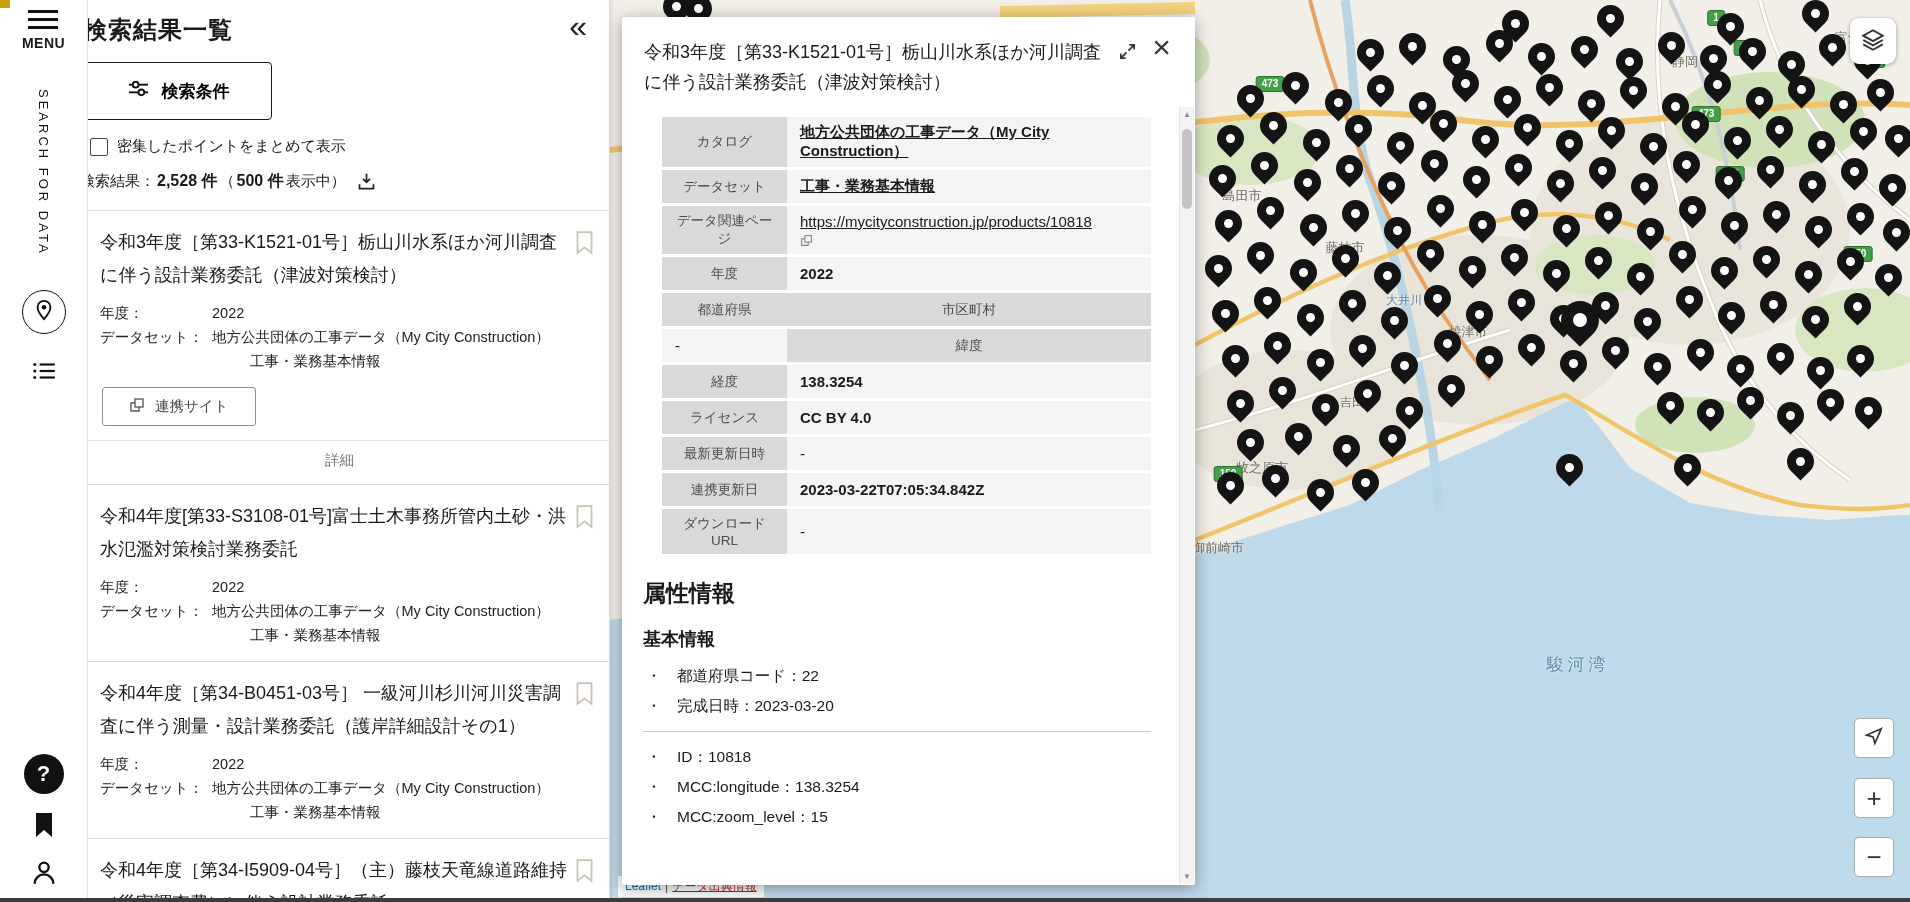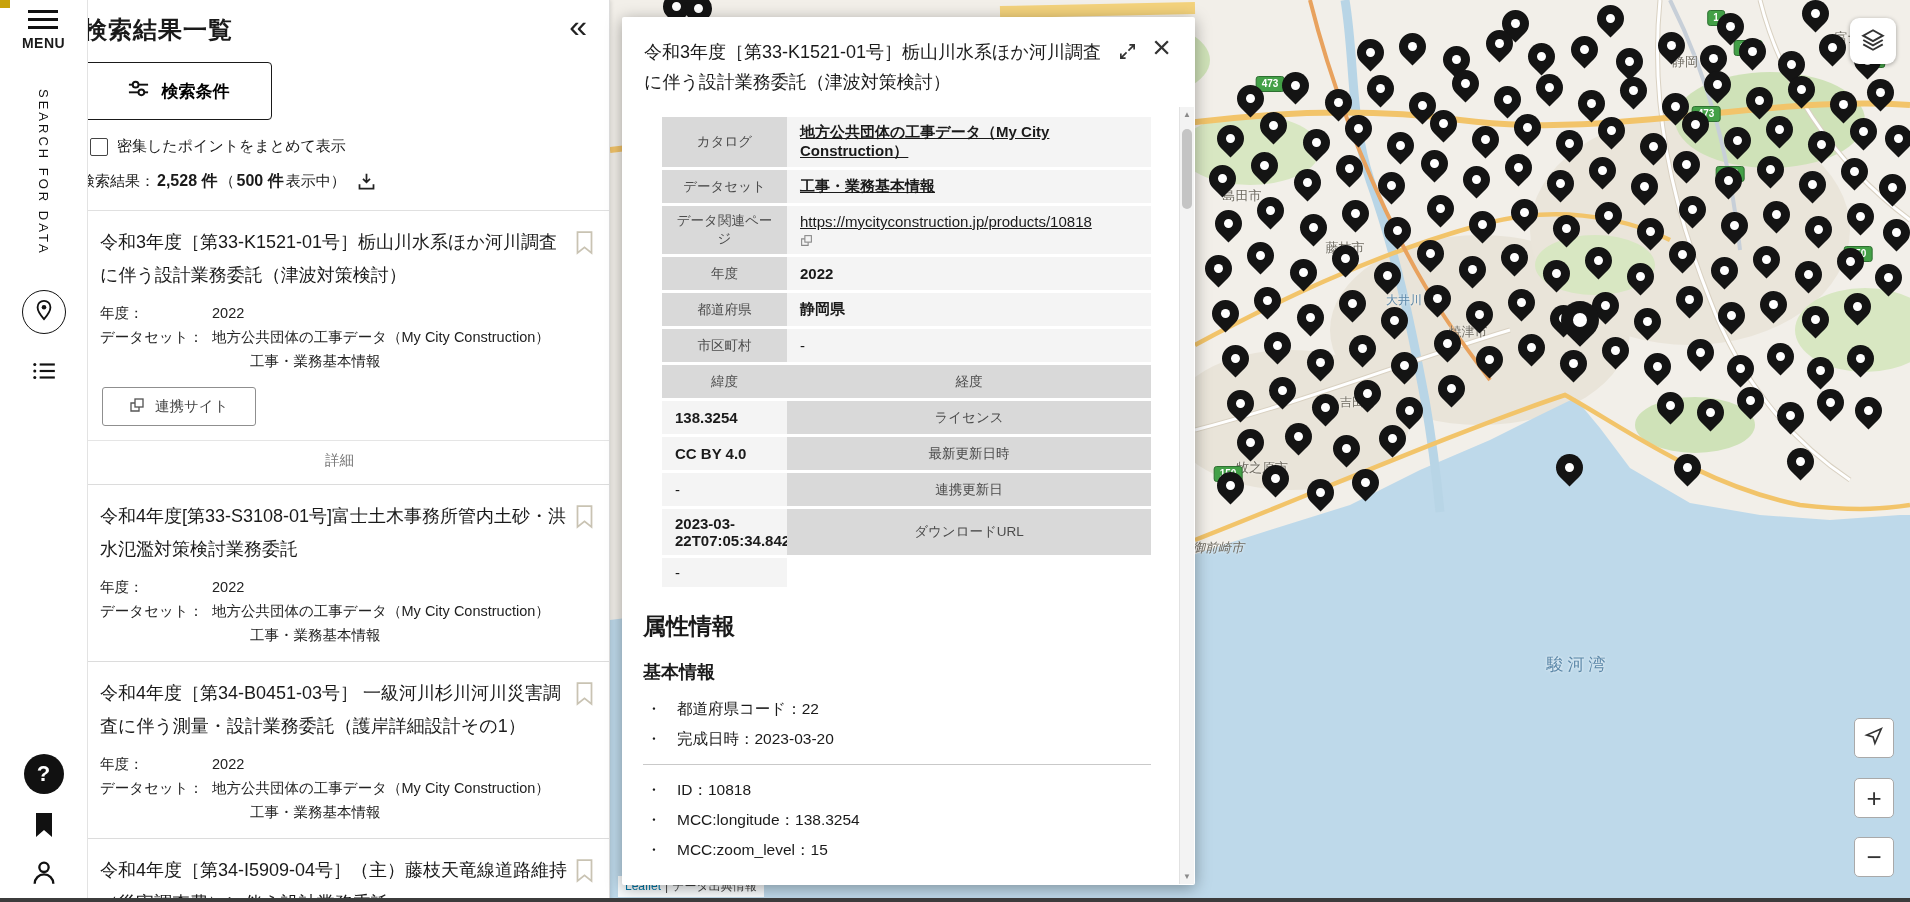--- a/index.html
+++ b/index.html
@@ -18,21 +18,21 @@
   .pin { position:absolute; width:27px; height:27px; background:#141414; border-radius:50% 50% 50% 0; transform:rotate(-45deg); }
   .pin::after { content:''; position:absolute; left:9px; top:9px; width:9px; height:9px; background:#fff; border-radius:50%; }
   .pin.selected { width:38px; height:38px; z-index:3; }
   .pin.selected::after { left:12px; top:12px; width:14px; height:14px; }
   .layers-btn { position:absolute; top:18px; right:14px; width:46px; height:46px; background:#fff; border:none; border-radius:9px; box-shadow:0 1px 4px rgba(0,0,0,.35); display:flex; align-items:center; justify-content:center; cursor:pointer; z-index:6; }
   .sq-btn { position:absolute; right:16px; width:40px; height:40px; background:#fff; border:1px solid #a9a9a9; border-radius:5px; display:flex; align-items:center; justify-content:center; font-size:26px; color:#333; cursor:pointer; z-index:6; }
   .nav-btn { bottom:144px; } .zoom-in { bottom:84px; } .zoom-out { bottom:25px; }
   .attribution { position:absolute; left:8px; bottom:5px; background:rgba(255,255,255,.9); padding:2px 7px; font-size:12px; z-index:5; white-space:nowrap; }
   .attribution .lf { color:#0078a8; }
   .attribution .sep { color:#444; margin:0 4px; }
-  .attribution .src { color:#404040; cursor:pointer; }
+  .attribution .src { color:#b91c1c; text-decoration:underline; cursor:pointer; }
 
   
   .sidebar { position:absolute; left:0; top:0; width:88px; height:902px; background:#fff; border-right:1px solid #e3e3e3; z-index:30; display:flex; flex-direction:column; align-items:center; }
   .corner-accent { position:absolute; left:0; top:0; width:10px; height:8px; background:#c8a20b; }
   .menu-btn { margin-top:10px; display:flex; flex-direction:column; align-items:center; cursor:pointer; }
   .hamburger { display:flex; flex-direction:column; gap:5px; }
   .hamburger span { display:block; width:30px; height:3px; background:#111; }
   .menu-label { font-size:14px; font-weight:bold; margin-top:6px; letter-spacing:.5px; }
   .v-label { writing-mode:vertical-rl; text-orientation:mixed; font-size:13px; letter-spacing:3px; margin-top:38px; color:#111; }
   .pin-circle { width:44px; height:44px; border:1.6px solid #111; border-radius:50%; margin-top:34px; display:flex; align-items:center; justify-content:center; cursor:pointer; }
@@ -130,21 +130,21 @@
       <path d="M1060,0 C1100,80 1120,160 1130,250" stroke="#c7cfd8" stroke-width="4" fill="none"></path>
     </svg>
     <div id="map-deco">
         <div class="map-label city" style="left: 1075px; top: 62px;">静岡</div>
         <div class="map-label city" style="left: 1238px; top: 38px;">富士</div>
         <div class="map-label city" style="left: 632px; top: 196px;">島田市</div>
         <div class="map-label city" style="left: 735px; top: 248px;">藤枝市</div>
         <div class="map-label city" style="left: 858px; top: 332px;">焼津市</div>
         <div class="map-label town" style="left: 748px; top: 402px;">吉田町</div>
         <div class="map-label city" style="left: 652px; top: 468px;">牧之原市</div>
-        <div class="map-label city" style="left: 608px; top: 548px; font-style: italic;">御前崎市</div>
+        <div class="map-label city" style="left: 608px; top: 548px;">御前崎市</div>
         <div class="map-label river" style="left: 794px; top: 300px;">大井川</div>
         <div class="map-label water" style="left: 968px; top: 656px; margin-top: 8px;">駿河湾</div>
         <div class="route-badge" style="left: 1106px; top: 18px;">1</div>
         <div class="route-badge" style="left: 1138px; top: 48px;">150</div>
         <div class="route-badge" style="left: 1096px; top: 114px;">473</div>
         <div class="route-badge" style="left: 1120px; top: 174px;">362</div>
         <div class="route-badge" style="left: 1248px; top: 254px;">150</div>
         <div class="route-badge" style="left: 1266px; top: 60px;">1</div>
         <div class="route-badge" style="left: 660px; top: 84px;">473</div>
         <div class="route-badge" style="left: 618px; top: 474px;">150</div>
@@ -527,23 +527,20 @@
               <rect x="9" y="3" width="12" height="12"></rect>
               <path d="M15 15v6H3V9h6"></path>
             </svg>
           </span>
         </div>
         <div class="t-label">年度</div>
         <div class="t-value">
           <span class="strong">2022</span>
         </div>
         <div class="t-label">都道府県</div>
-        <div class="t-value">
-          <span class="strong">静岡県</span>
-        </div>
         <div class="t-label">市区町村</div>
         <div class="t-value">
           <span>-</span>
         </div>
         <div class="t-label">緯度</div>
         <div class="t-label">経度</div>
         <div class="t-value">
           <span class="strong">138.3254</span>
         </div>
         <div class="t-label">ライセンス</div>

